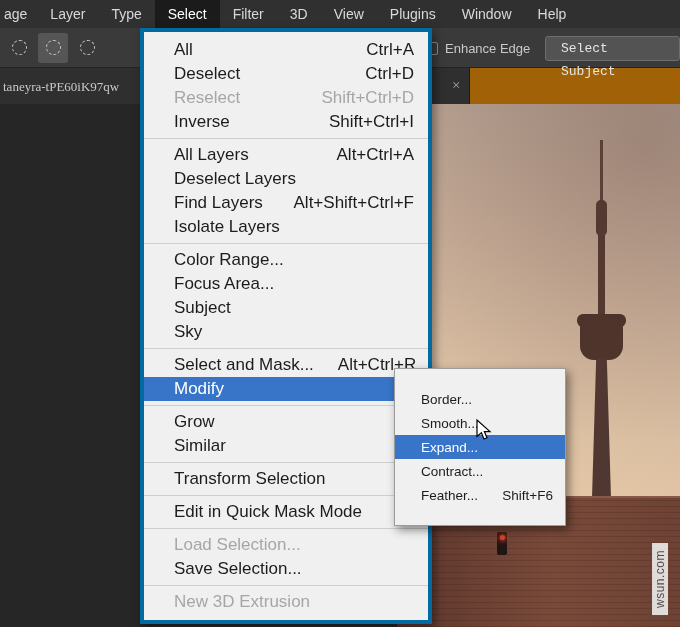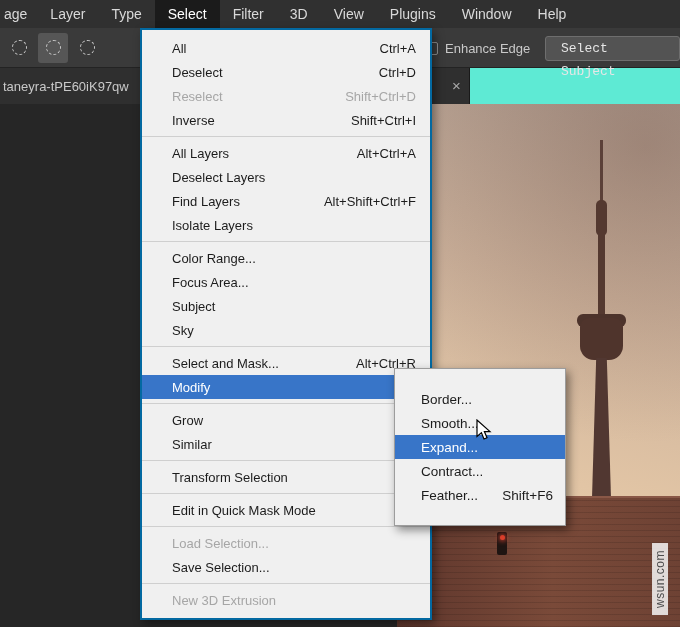--- a/index.html
+++ b/index.html
@@ -39,21 +39,21 @@
   .checkbox-label { position:absolute; left:445px; top:13px; color:#c9c9c9; }
   .select-subject-btn {
     position:absolute; left:545px; top:8px; height:25px; padding:0 15px;
     background:#535353; border:1px solid #6e6e6e; border-radius:3px;
     color:#e6e6e6; font-size:13px; line-height:23px;font-family:Liberation Mono, monospace;
   }
 
   
   .tabbar {
     position:absolute; top:68px; left:0; right:0; height:36px;
-    background:#5eead4; z-index:5;
+    background:#a16207; z-index:5;font-family:Liberation Serif, serif;
   }
   .doc-tab {
     position:absolute; left:0; top:0; width:470px; height:36px;
     background:#2f2f2f; border-right:1px solid #191919;
     color:#c9c9c9; font-size:13px;
   }
   .tab-title-left  { position:absolute; left:3px;  top:11px; white-space:nowrap; }
   .tab-title-right { position:absolute; left:342px; top:11px; white-space:nowrap; }
   .tab-close { position:absolute; left:452px; top:9px; font-size:15px; color:#a9a9a9; }
 
@@ -91,23 +91,23 @@
   }
   .watermark {
     position:absolute; right:-16px; bottom:40px; transform:rotate(-90deg);
     background:rgba(246,246,246,0.85); color:#4d4d4d; font-size:12px;
     padding:1px 7px; letter-spacing:0.5px; z-index:30;
   }
 
   
   .menu {
     position:absolute; left:140px; top:28px; width:292px; z-index:50;
-    background:#f0f0f0; border:2px solid #0369a1; padding:6px 0;
+    background:#f0f0f0; border:4px solid #0369a1; padding:6px 0;
     box-shadow:3px 4px 9px rgba(0,0,0,0.40);
-    font-size:13px; color:#1c1c1c;
+    font-size:17px; color:#1c1c1c;
   }
   .mi { display:flex; align-items:center; height:24px; padding:0 14px 0 30px; white-space:nowrap; }
   .mi .sc { margin-left:auto; padding-left:24px; }
   .mi.dis, .mi.dis .sc { color:#a6a6a6; }
   .mi.hl { background:#3875c8; color:#ffffff; }
   .mi.submenu-parent { padding-right:7px; }
   .sub-arrow {
     margin-left:auto; width:0; height:0;
     border-left:7px solid currentColor;
     border-top:4.5px solid transparent; border-bottom:4.5px solid transparent;

